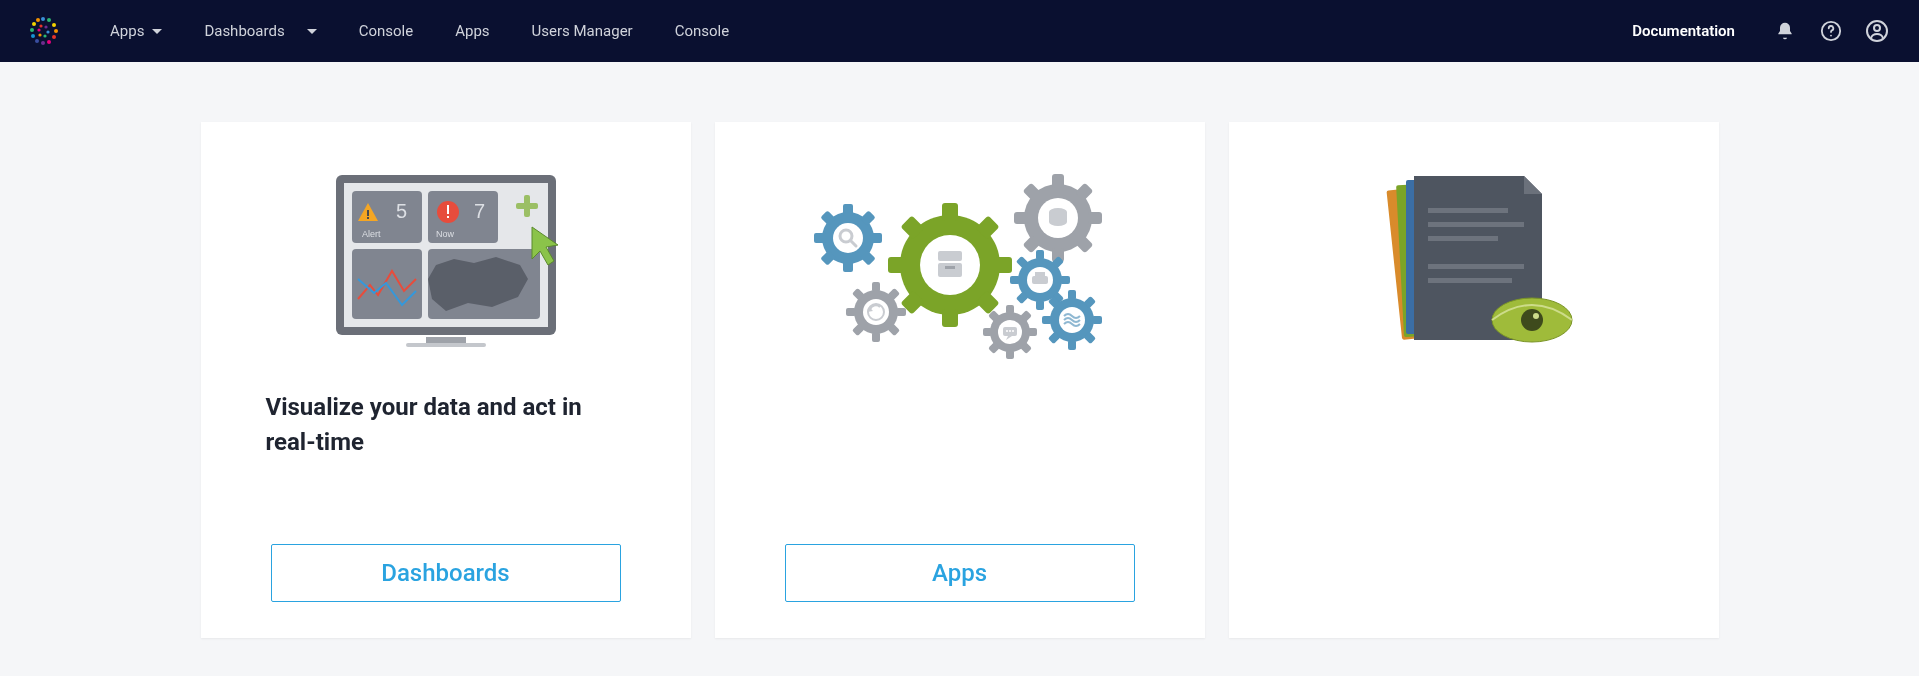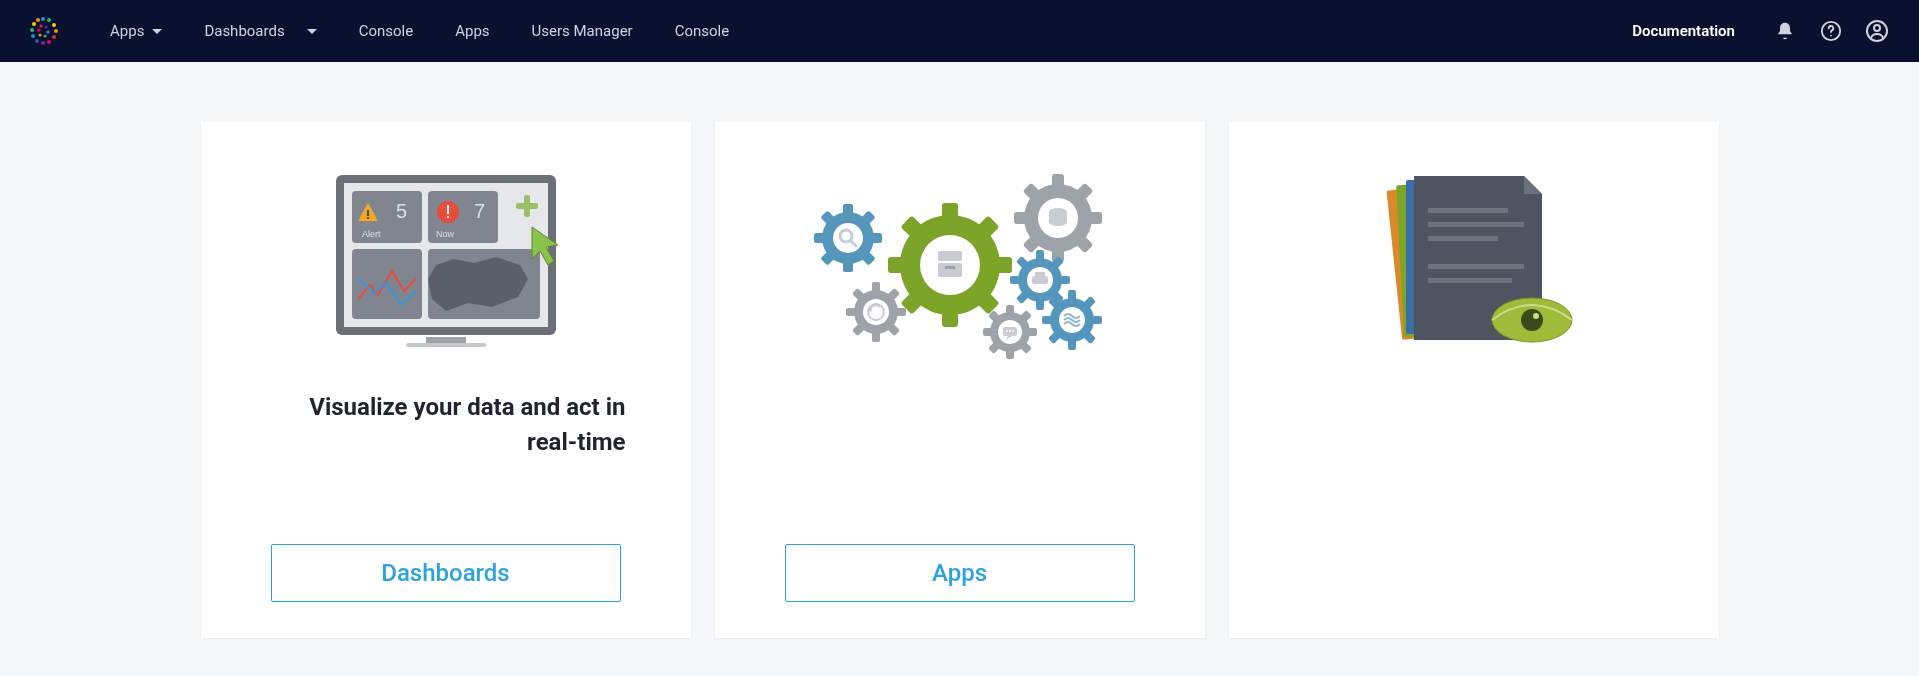--- a/index.html
+++ b/index.html
@@ -65,21 +65,21 @@
     height: 230px;
     width: 100%;
     display:flex;
     align-items:center;
     justify-content:center;
   }
   .card-title {
     font-size: 24px;
     font-weight: 700;
     color:#1f2430;
-    text-align:right;
+    text-align:left;
     line-height:1.45;
     margin-top: 10px;
     max-width: 360px;
   }
   .card-btn {
     margin-top: auto;
     border: 1px solid #2aa3e0;
     color:#2aa3e0;
     background:#fff;
     font-size: 24px;

